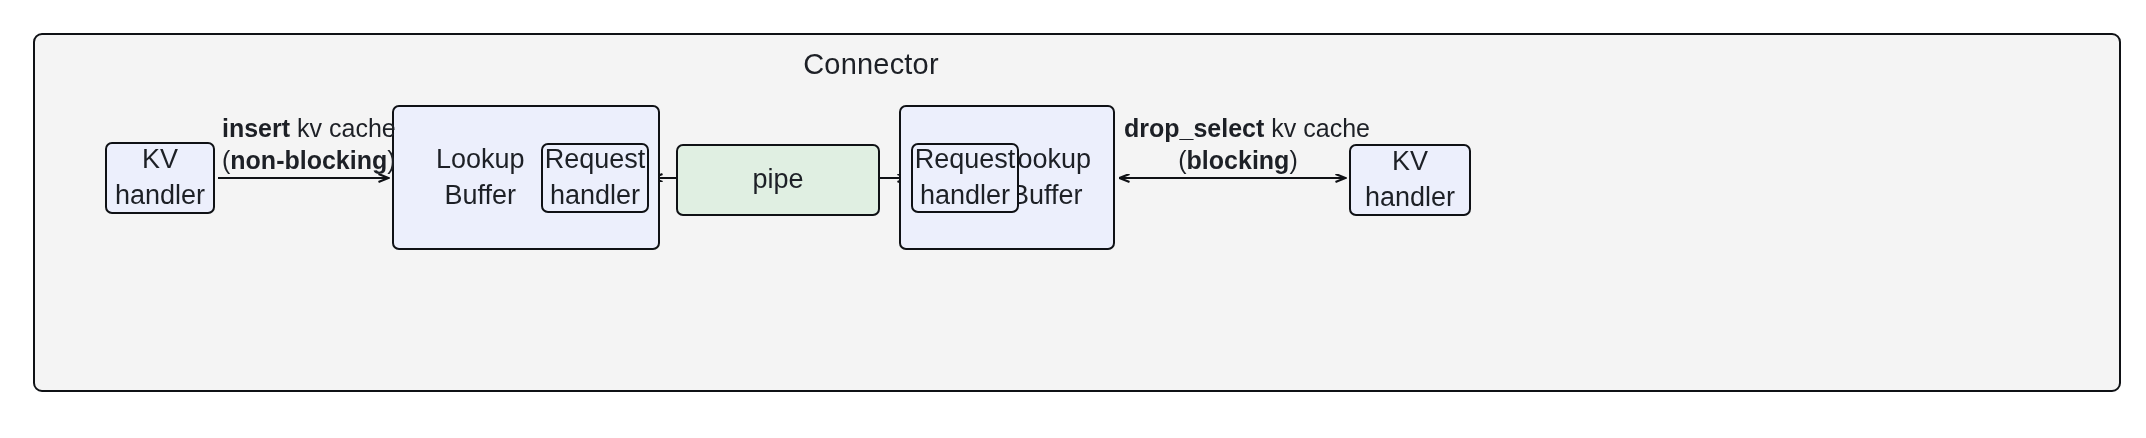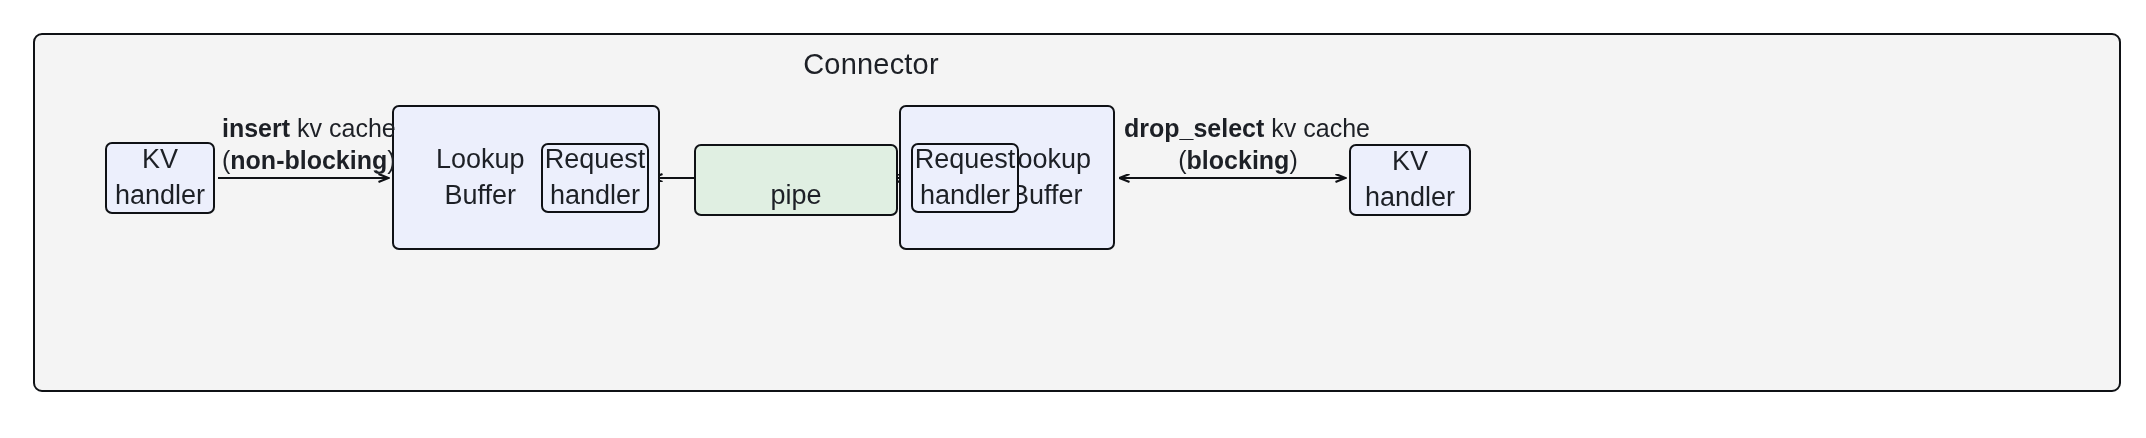--- a/index.html
+++ b/index.html
@@ -47,22 +47,22 @@
   }
   .node.green{background:#e0efe2;}
 
   
   .n-kvproducer{left:105px;top:142px;width:110px;height:72px;}
   
   .n-lb-left{left:392px;top:105px;width:268px;height:145px;
              align-items:center;justify-content:flex-start;padding-left:42px;}
   .n-rh-left{left:541px;top:143px;width:108px;height:70px;}
   
-  .n-pipe{left:694px;top:144px;width:204px;height:72px;
-          align-items:flex-end;justify-content:center;padding-bottom:0;}
+  .n-pipe{left:676px;top:144px;width:204px;height:72px;
+          align-items:flex-end;justify-content:center;padding-bottom:16px;}
   
   .n-lb-right{left:899px;top:105px;width:216px;height:145px;
               align-items:center;justify-content:flex-end;padding-right:22px;}
   .n-rh-right{left:911px;top:143px;width:108px;height:70px;}
   
   .n-kvconsumer{left:1349px;top:144px;width:122px;height:72px;}
 
   .node .lbl{pointer-events:none;}
 
   

